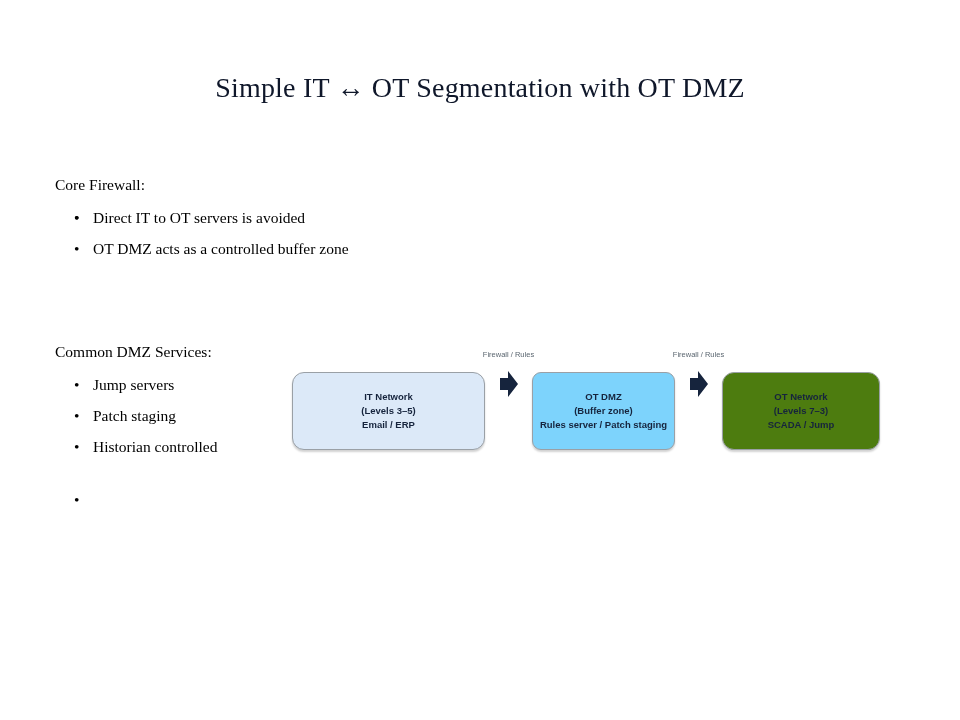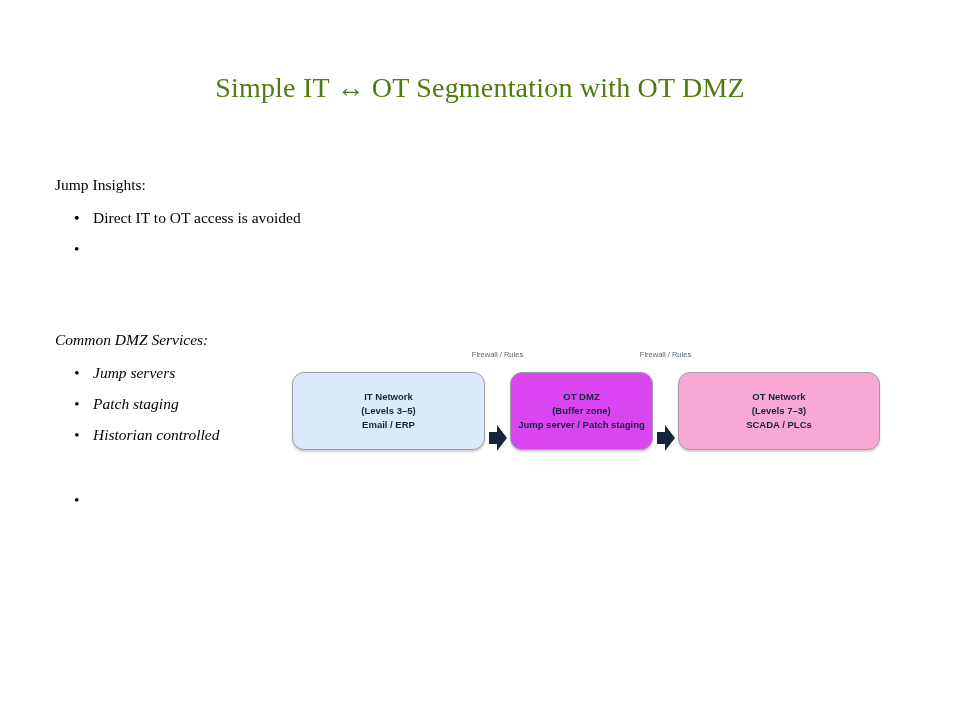--- a/index.html
+++ b/index.html
@@ -19,21 +19,21 @@
   
   #slide-title {
     position: absolute;
     top: 72px;
     left: 0;
     width: 960px;
     text-align: center;
     font-size: 28px;
     font-weight: normal;
     letter-spacing: 0.2px;
-    color: #4d7c0f;
+    color: #0f172a;
     font-family: "Liberation Serif", "DejaVu Serif", serif;
   }
 
   
   .section {
     position: absolute;
     left: 55px;
   }
   .section-heading {
     font-size: 15.5px;
@@ -57,21 +57,21 @@
   }
   ul.bullets li .bullet-dot {
     position: absolute;
     left: 19px;
     top: 0;
     font-size: 15.5px;
     line-height: 31px;
   }
 
   #section-core   { top: 174px; }
-  #section-dmz    { top: 329px; font-style: italic; }
+  #section-dmz    { top: 341px; }
   #section-sec    { top: 484px; }
 
   
   #diagram {
     position: absolute;
     left: 292px;
     top: 352px;
     width: 588px;
     height: 112px;
   }
@@ -99,29 +99,29 @@
     font-weight: bold;
     font-size: 9.5px;
     line-height: 14px;
     color: #16243d;
     text-align: center;
     padding: 16px 6px;
   }
   .node .line { display: block; white-space: nowrap; }
 
   #node-it  { width: 193px; background: #dce9f8; }
-  #node-dmz { width: 143px; background: #d946ef; }
-  #node-ot  { width: 202px; background: #f9a8d4; }
+  #node-dmz { width: 143px; background: #7dd3fc; border-radius: 9px; }
+  #node-ot  { width: 158px; background: #4d7c0f; }
 
   .arrow-wrap {
     position: relative;
     width: 20px;
     height: 82px;
     display: flex;
-    align-items: flex-end;
+    align-items: flex-start;
     justify-content: center;
     flex: none;
   }
   .fw-label {
     position: absolute;
     top: -20px;
     left: 50%;
     transform: translateX(-50%);
     font-family: "Liberation Sans", "DejaVu Sans", sans-serif;
     font-size: 7.5px;
@@ -134,31 +134,32 @@
     width: 18px;
     height: 28px;
   }
 </style>
 </head>
 <body>
 
 <div id="slide-title">Simple IT ↔ OT Segmentation with OT DMZ</div>
 
 <div class="section" id="section-core">
-  <p class="section-heading">Jump Insights:</p>
+  <p class="section-heading">Core Firewall:</p>
   <ul class="bullets">
     <li>
       <span class="bullet-dot">•</span>
     </li>
     <li>
       <span class="bullet-dot">•</span>
-      <span>Direct IT to OT access is avoided</span>
-    </li>
-    <li>
-      <span class="bullet-dot">•</span>
+      <span>Direct IT to OT servers is avoided</span>
+    </li>
+    <li>
+      <span class="bullet-dot">•</span>
+      <span>OT DMZ acts as a controlled buffer zone</span>
     </li>
   </ul>
 </div>
 
 <div class="section" id="section-dmz">
   <p class="section-heading">Common DMZ Services:</p>
   <ul class="bullets">
     <li>
       <span class="bullet-dot">•</span>
       <span>Jump servers</span>
@@ -194,30 +195,30 @@
     <div class="arrow-wrap">
       <span class="fw-label">Firewall / Rules</span>
       <svg class="block-arrow" viewBox="0 0 18 28">
         <path d="M0,8 L8,8 L8,1 L18,14 L8,27 L8,20 L0,20 Z" fill="#16243d"></path>
       </svg>
     </div>
 
     <div class="node" id="node-dmz">
       <span class="line">OT DMZ</span>
       <span class="line">(Buffer zone)</span>
-      <span class="line">Jump server / Patch staging</span>
+      <span class="line">Rules server / Patch staging</span>
     </div>
 
     <div class="arrow-wrap">
       <span class="fw-label">Firewall / Rules</span>
       <svg class="block-arrow" viewBox="0 0 18 28">
         <path d="M0,8 L8,8 L8,1 L18,14 L8,27 L8,20 L0,20 Z" fill="#16243d"></path>
       </svg>
     </div>
 
     <div class="node" id="node-ot">
       <span class="line">OT Network</span>
       <span class="line">(Levels 7–3)</span>
-      <span class="line">SCADA / PLCs</span>
+      <span class="line">SCADA / Jump</span>
     </div>
 
   </div>
 </div>
 
 </body></html>

